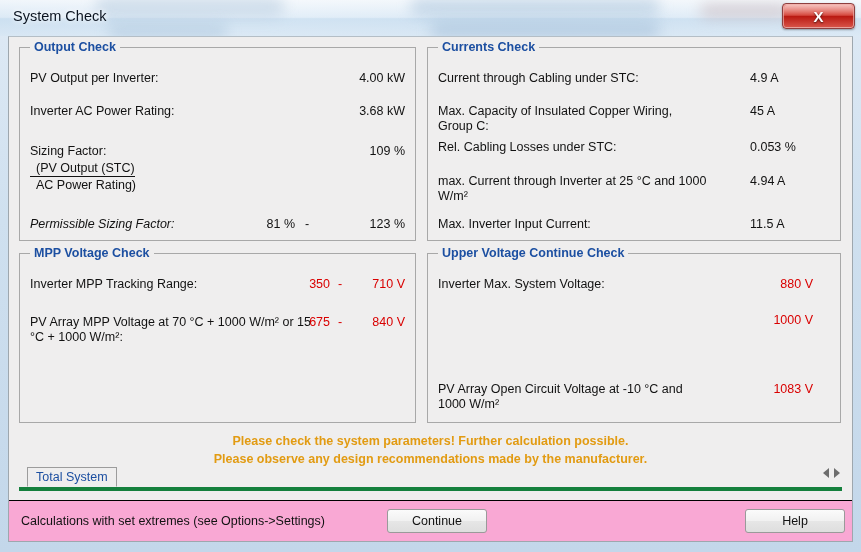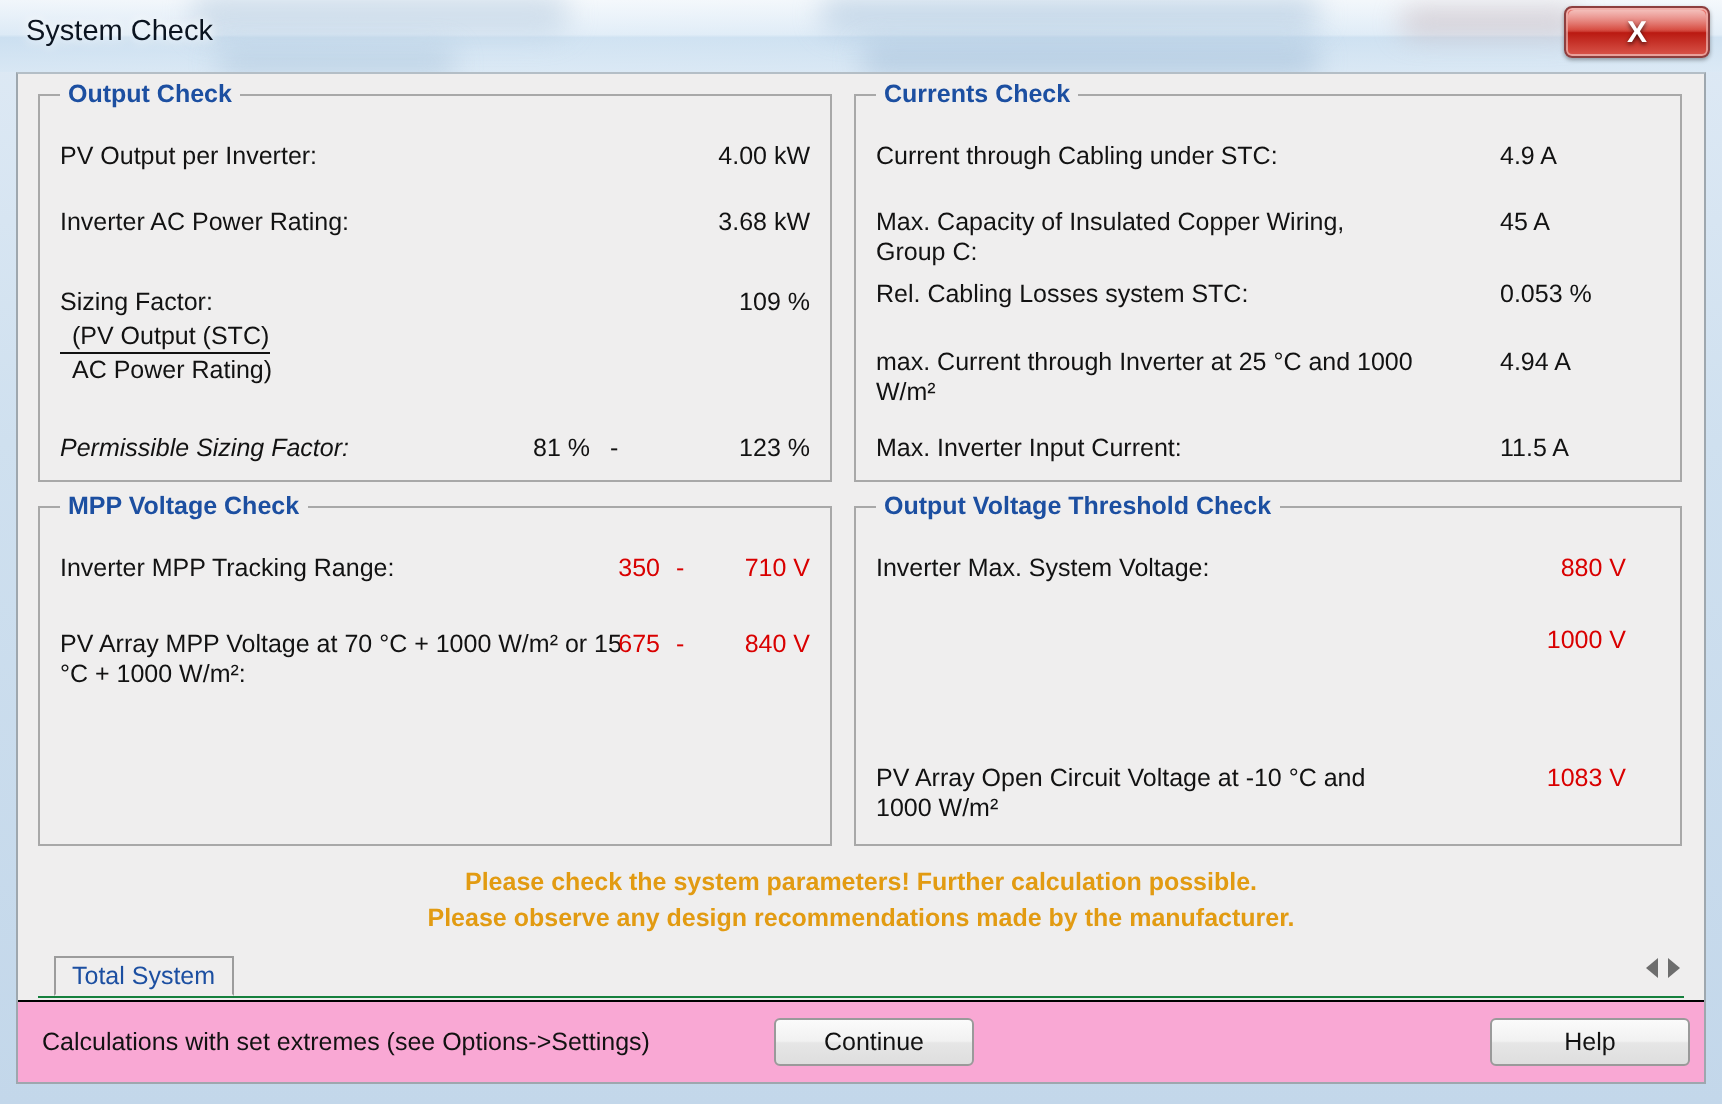--- a/index.html
+++ b/index.html
@@ -153,23 +153,23 @@
     color: #e29b12;
     font-size: 12.5px;
     font-weight: bold;
     line-height: 18px;
   }
   #warning-block div { white-space: nowrap; }
 
   
   #tabstrip {
     position: absolute;
-    left: 10px; top: 439px;
+    left: 10px; top: 428px;
     width: 823px; height: 22px;
-    border-bottom: 1px solid #15803d;
+    border-bottom: 4px solid #15803d;
   }
   #tab-total-system {
     position: absolute;
     left: 8px; top: 2px;
     height: 20px;
     box-sizing: border-box;
     padding: 2px 8px 0 8px;
     background: #efeeee;
     border: 1px solid #9c9c9c;
     border-bottom: 1px solid #efeeee;
@@ -265,21 +265,21 @@
 
     <div class="groupbox" style="left:418px; top:10px; width:414px; height:194px;">
       <div class="gb-legend">Currents Check</div>
 
       <div class="row" style="left:10px; top:23px;">Current through Cabling under STC:</div>
       <div class="val" style="left:322px; top:23px;">4.9 A</div>
 
       <div class="row wrap" style="left:10px; top:56px; width:235px;">Max. Capacity of Insulated Copper Wiring, Group C:</div>
       <div class="val" style="left:322px; top:56px;">45 A</div>
 
-      <div class="row" style="left:10px; top:92px;">Rel. Cabling Losses system STC:</div>
+      <div class="row" style="left:10px; top:92px;">Rel. Cabling Losses under STC:</div>
       <div class="val" style="left:322px; top:92px;">0.053 %</div>
 
       <div class="row wrap" style="left:10px; top:126px; width:290px;">max. Current through Inverter at 25 °C and 1000 W/m²</div>
       <div class="val" style="left:322px; top:126px;">4.94 A</div>
 
       <div class="row" style="left:10px; top:169px;">Max. Inverter Input Current:</div>
       <div class="val" style="left:322px; top:169px;">11.5 A</div>
     </div>
 
     <div class="groupbox" style="left:10px; top:216px; width:397px; height:170px;">
@@ -290,21 +290,21 @@
       <div class="dash red" style="left:318px; top:23px;">-</div>
       <div class="val right red" style="left:330px; top:23px; width:55px;">710 V</div>
 
       <div class="row wrap" style="left:10px; top:61px; width:290px;">PV Array MPP Voltage at 70 °C + 1000 W/m² or 15 °C + 1000 W/m²:</div>
       <div class="val right red" style="left:245px; top:61px; width:65px;">675</div>
       <div class="dash red" style="left:318px; top:61px;">-</div>
       <div class="val right red" style="left:330px; top:61px; width:55px;">840 V</div>
     </div>
 
     <div class="groupbox" style="left:418px; top:216px; width:414px; height:170px;">
-      <div class="gb-legend">Output Voltage Threshold Check</div>
+      <div class="gb-legend">Upper Voltage Continue Check</div>
 
       <div class="row" style="left:10px; top:23px;">Inverter Max. System Voltage:</div>
       <div class="val right red" style="left:300px; top:23px; width:85px;">880 V</div>
 
       <div class="val right red" style="left:300px; top:59px; width:85px;">1000 V</div>
 
       <div class="row wrap" style="left:10px; top:128px; width:250px;">PV Array Open Circuit Voltage at -10 °C and 1000 W/m²</div>
       <div class="val right red" style="left:300px; top:128px; width:85px;">1083 V</div>
     </div>
 

